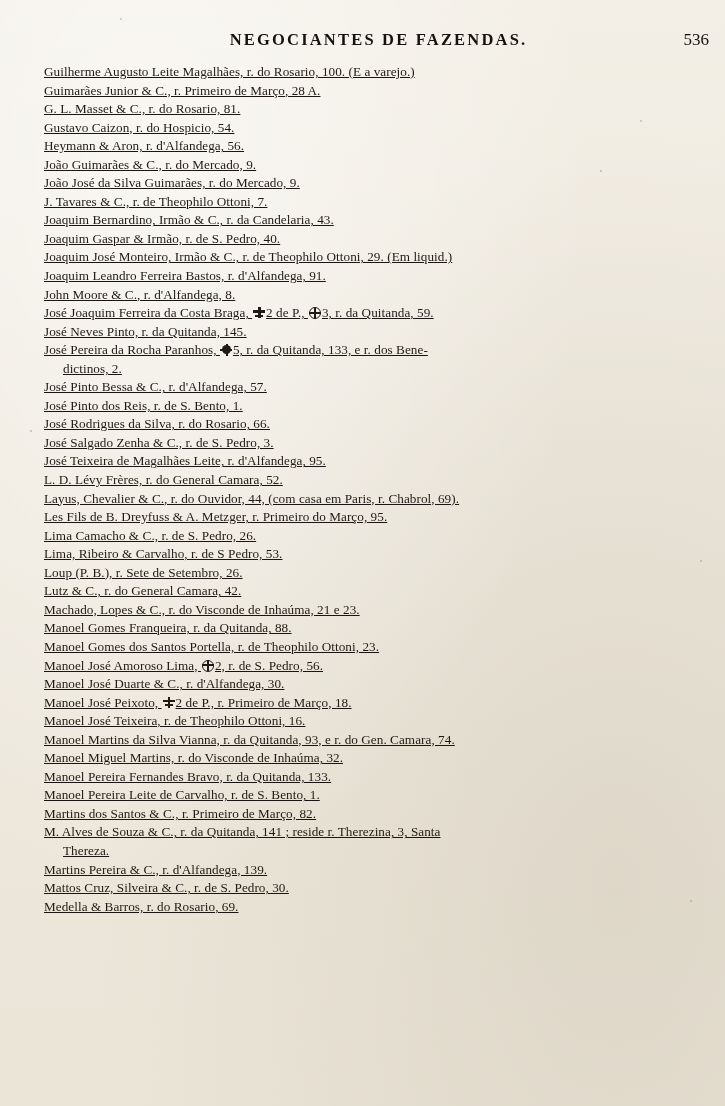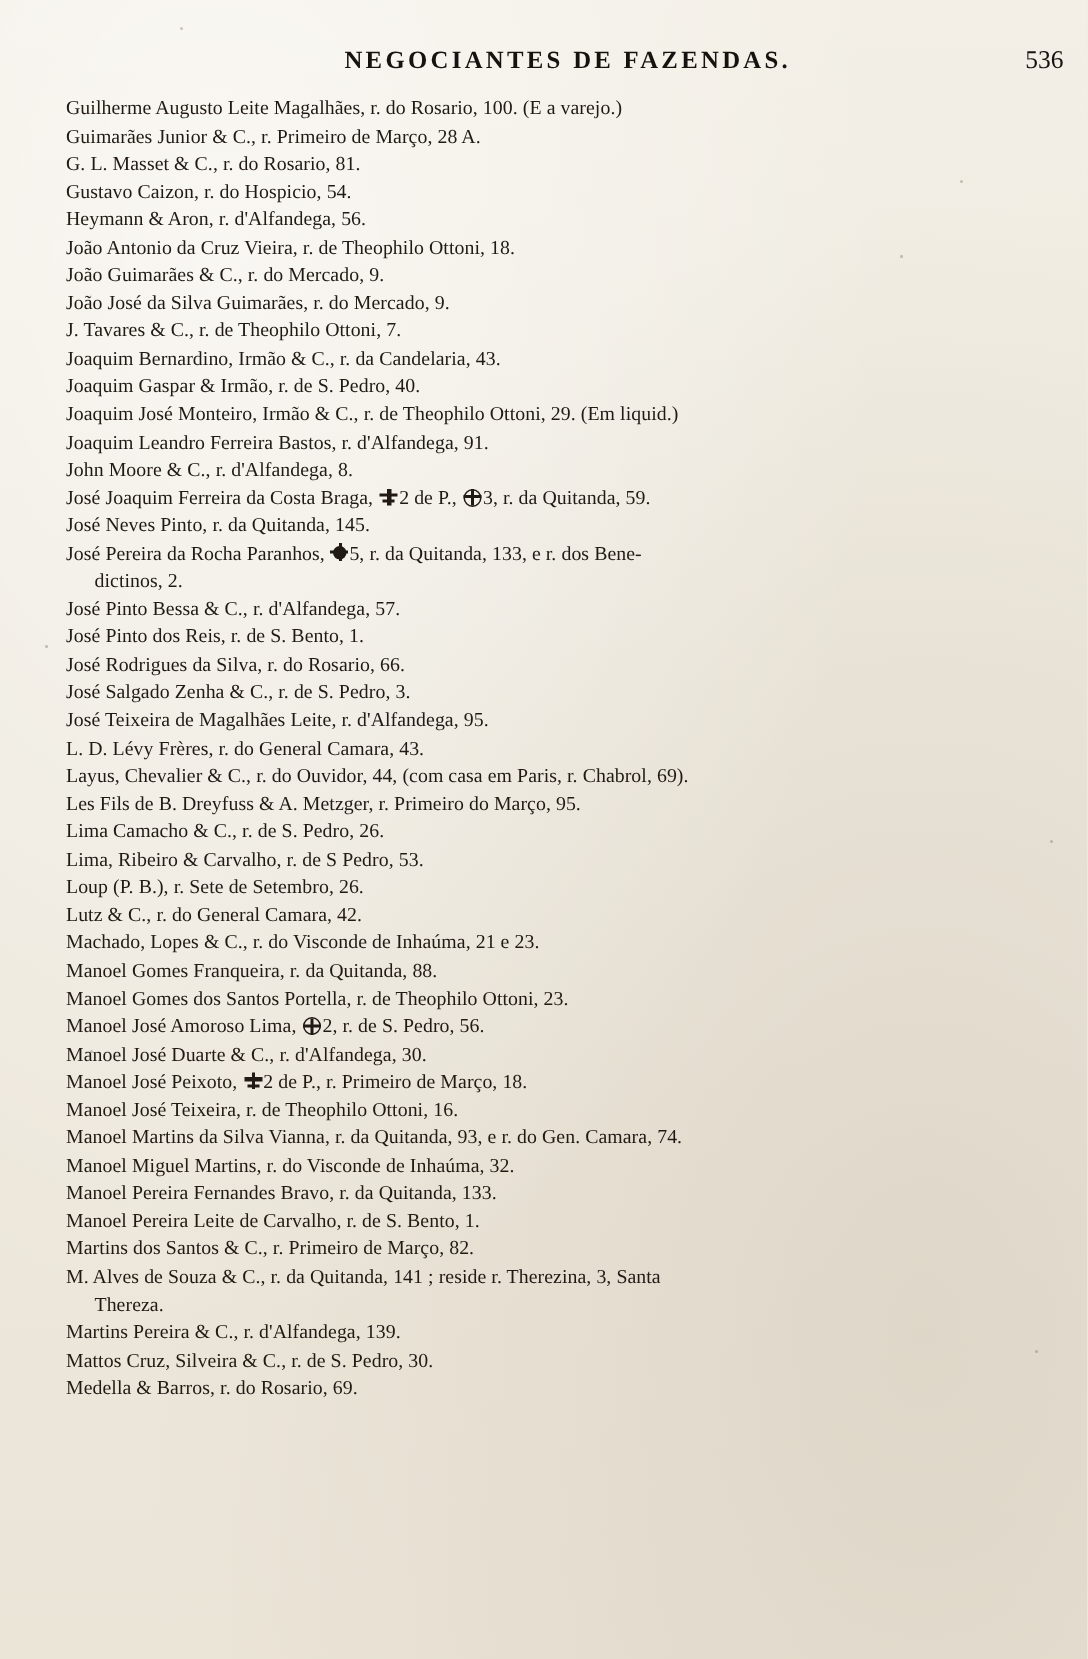--- a/index.html
+++ b/index.html
@@ -59,20 +59,21 @@
     top: 0px;
     font-size: 17px;
     font-family: "Liberation Serif", serif;
     color: #17120f;
   }
   .entries {
     position: absolute;
     top: 63px;
     left: 44px;
     width: 645px;
+    text-decoration: underline;
   }
   .entry {
     font-size: 13.2px;
     line-height: 18.55px;
     color: #211a14;
     white-space: normal;
     letter-spacing: 0.05px;
   }
   .entry .cont {
     display: block;
@@ -178,38 +179,37 @@
     <div class="header-title">NEGOCIANTES DE FAZENDAS.</div>
     <div class="header-pagenum">536</div>
   </div>
 
   <div class="entries" id="entries">
       <div class="entry"><span>Guilherme Augusto Leite Magalhães, r. do Rosario, 100.  (E a varejo.)</span></div>
       <div class="entry"><span>Guimarães Junior &amp; C., r. Primeiro de Março, 28 A.</span></div>
       <div class="entry"><span>G. L. Masset &amp; C., r. do Rosario, 81.</span></div>
       <div class="entry"><span>Gustavo Caizon, r. do Hospicio, 54.</span></div>
       <div class="entry"><span>Heymann &amp; Aron, r. d'Alfandega, 56.</span></div>
-      <div class="entry"><span>João Antonio da Cruz Vieira, r. de Theophilo Ottoni, 18.</span></div>
       <div class="entry"><span>João Guimarães &amp; C., r. do Mercado, 9.</span></div>
       <div class="entry"><span>João José da Silva Guimarães, r. do Mercado, 9.</span></div>
       <div class="entry"><span>J. Tavares &amp; C., r. de Theophilo Ottoni, 7.</span></div>
       <div class="entry"><span>Joaquim Bernardino, Irmão &amp; C., r. da Candelaria, 43.</span></div>
       <div class="entry"><span>Joaquim Gaspar &amp; Irmão, r. de S. Pedro, 40.</span></div>
       <div class="entry"><span>Joaquim José Monteiro, Irmão &amp; C., r. de Theophilo Ottoni, 29. (Em liquid.)</span></div>
       <div class="entry"><span>Joaquim Leandro Ferreira Bastos, r. d'Alfandega, 91.</span></div>
       <div class="entry"><span>John Moore &amp; C., r. d'Alfandega, 8.</span></div>
       <div class="entry"><span>José Joaquim Ferreira da Costa Braga, </span><span class="sym sym-cross"><span class="sym-cross-bar"></span></span><span>2 de P., </span><span class="sym sym-circcross"><span class="ring"></span><span class="v"></span><span class="h"></span></span><span>3, r. da Quitanda, 59.</span></div>
       <div class="entry"><span>José Neves Pinto, r. da Quitanda, 145.</span></div>
       <div class="entry"><span>José Pereira da Rocha Paranhos, </span><span class="sym sym-rosette"><span class="p1"></span><span class="p2"></span><span class="blob"></span></span><span>5, r. da Quitanda, 133, e r. dos Bene-</span><span class="cont">dictinos, 2.</span></div>
       <div class="entry"><span>José Pinto Bessa &amp; C., r. d'Alfandega, 57.</span></div>
       <div class="entry"><span>José Pinto dos Reis, r. de S. Bento, 1.</span></div>
       <div class="entry"><span>José Rodrigues da Silva, r. do Rosario, 66.</span></div>
       <div class="entry"><span>José Salgado Zenha &amp; C., r. de S. Pedro, 3.</span></div>
       <div class="entry"><span>José Teixeira de Magalhães Leite, r. d'Alfandega, 95.</span></div>
-      <div class="entry"><span>L. D. Lévy Frères, r. do General Camara, 43.</span></div>
+      <div class="entry"><span>L. D. Lévy Frères, r. do General Camara, 52.</span></div>
       <div class="entry"><span>Layus, Chevalier &amp; C., r. do Ouvidor, 44, (com casa em Paris, r. Chabrol, 69).</span></div>
       <div class="entry"><span>Les Fils de B. Dreyfuss &amp; A. Metzger, r. Primeiro do Março, 95.</span></div>
       <div class="entry"><span>Lima Camacho &amp; C., r. de S. Pedro, 26.</span></div>
       <div class="entry"><span>Lima, Ribeiro &amp; Carvalho, r. de S Pedro, 53.</span></div>
       <div class="entry"><span>Loup (P. B.),  r. Sete de Setembro, 26.</span></div>
       <div class="entry"><span>Lutz &amp; C., r. do General Camara, 42.</span></div>
       <div class="entry"><span>Machado, Lopes &amp; C., r. do Visconde de Inhaúma, 21 e 23.</span></div>
       <div class="entry"><span>Manoel Gomes Franqueira, r. da Quitanda, 88.</span></div>
       <div class="entry"><span>Manoel Gomes dos Santos Portella, r. de Theophilo Ottoni, 23.</span></div>
       <div class="entry"><span>Manoel José Amoroso Lima, </span><span class="sym sym-circcross"><span class="ring"></span><span class="v"></span><span class="h"></span></span><span>2, r. de S. Pedro, 56.</span></div>

